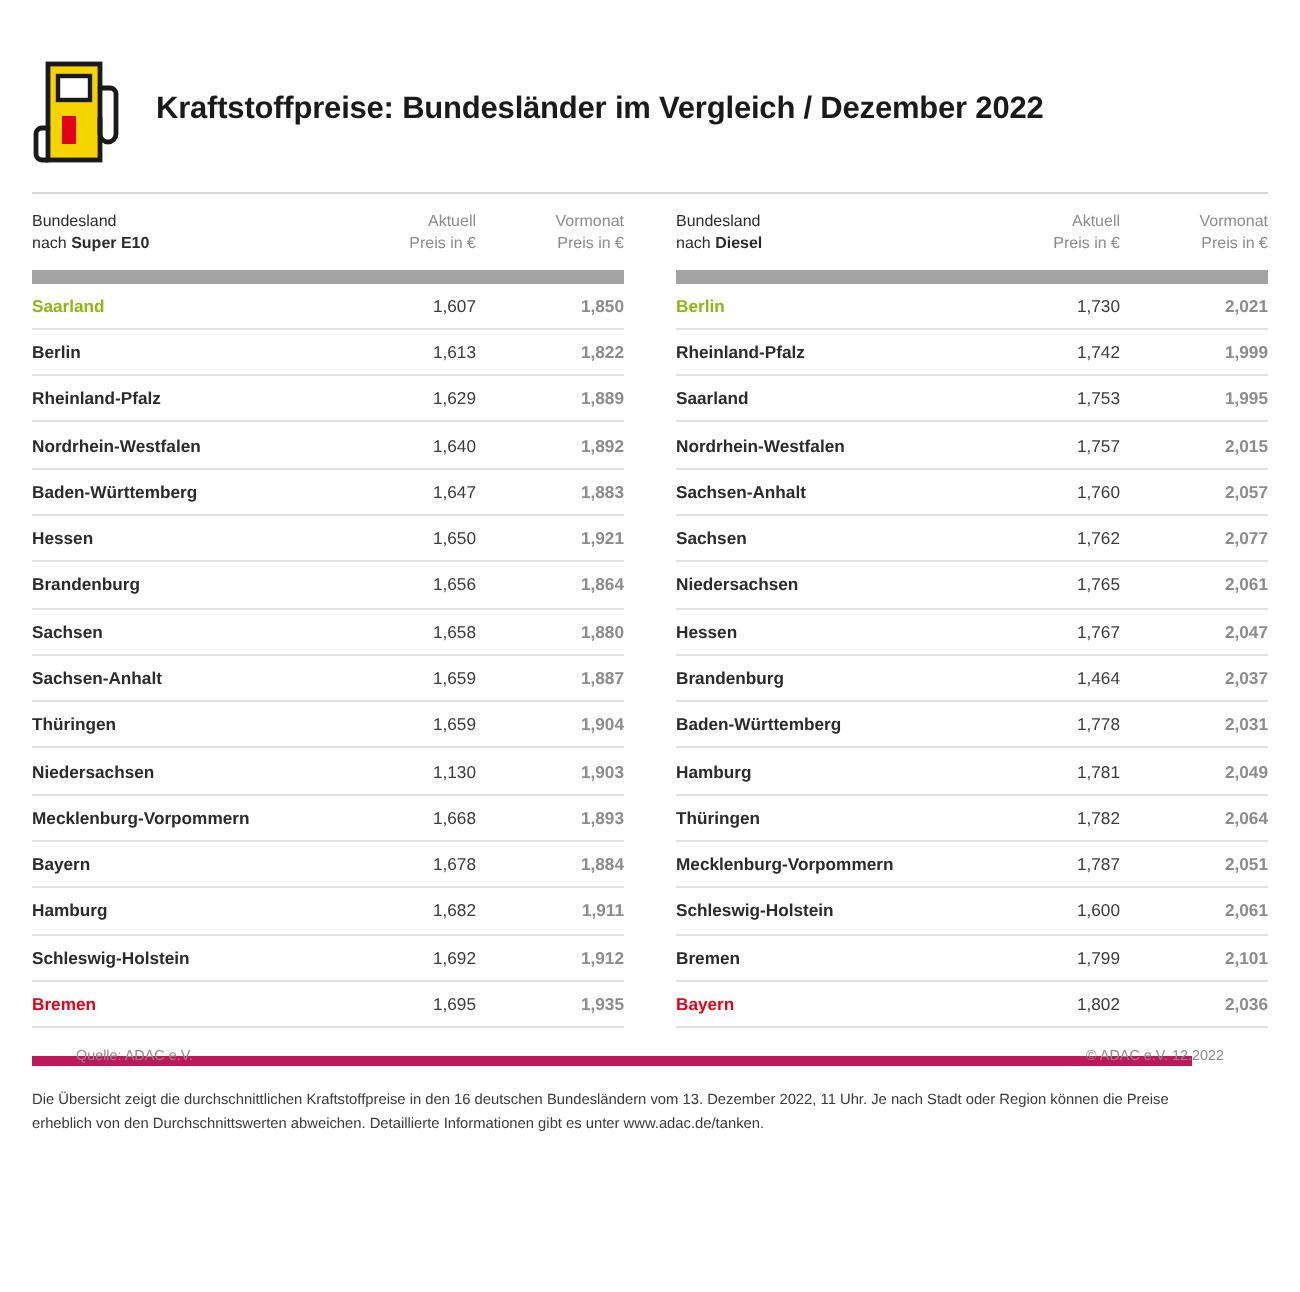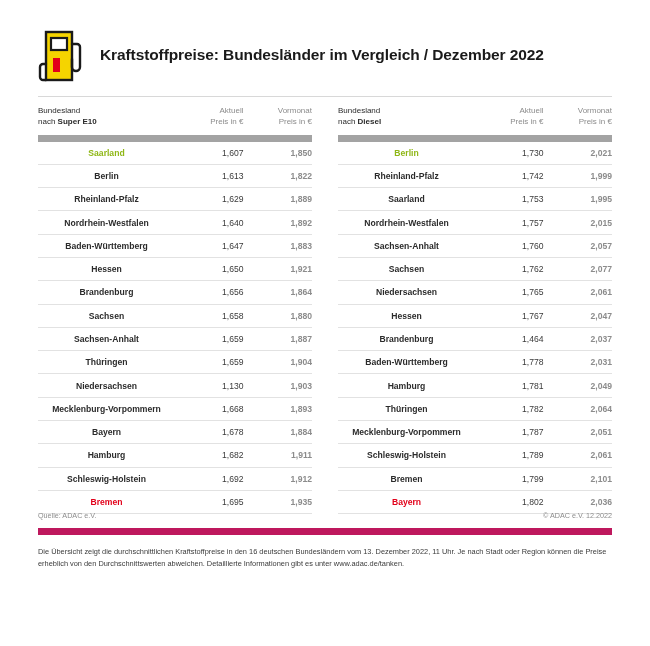--- a/index.html
+++ b/index.html
@@ -12,21 +12,21 @@
     background: #ffffff;
     font-family: "Liberation Sans", sans-serif;
     color: #2b2b2b;
     overflow: hidden;
   }
   .page {
     position: relative;
     width: 650px;
     height: 560px;
     box-sizing: border-box;
-    padding: 0 38px;
+    padding: 0 16px;
   }
 
   
   .header {
     display: flex;
     align-items: center;
     padding-top: 28px;
     padding-bottom: 14px;
     gap: 16px;
   }
@@ -87,51 +87,51 @@
     font-size: 8.6px;
     padding: 6.15px 0;
     border-bottom: 1px solid #e2e2e2;
     text-align: right;
     color: #3a3a3a;
     white-space: nowrap;
     overflow: hidden;
     text-overflow: ellipsis;
   }
   tbody td.name {
-    text-align: center;
+    text-align: left;
     font-weight: bold;
     color: #2b2b2b;
   }
   tbody td.prev {
     color: #8c8c8c;
     font-weight: bold;
   }
   tbody tr.min td.name { color: #8fb716; }
   tbody tr.max td.name { color: #e2001a; }
 
   col.c-name { width: 50%; }
   col.c-cur  { width: 25%; }
   col.c-prev { width: 25%; }
 
   
   .footnote {
     margin-top: 14px;
     padding-top: 11px;
-    border-top: 7px solid #be185d;
+    border-top: 5px solid #be185d;
     font-size: 7.4px;
     line-height: 1.65;
     color: #3a3a3a;
     max-width: 580px;
   }
 
   .footer {
     position: absolute;
     left: 38px;
     right: 38px;
-    bottom: 40px;
+    bottom: 28px;
     display: flex;
     justify-content: space-between;
     font-size: 7.2px;
     color: #8c8c8c;
   }
 </style>
 </head>
 <body>
 
 <div class="page">
@@ -346,21 +346,21 @@
             <td>1,782</td>
             <td class="prev">2,064</td>
           </tr>
           <tr>
             <td class="name">Mecklenburg-Vorpommern</td>
             <td>1,787</td>
             <td class="prev">2,051</td>
           </tr>
           <tr>
             <td class="name">Schleswig-Holstein</td>
-            <td>1,789</td>
+            <td>1,600</td>
             <td class="prev">2,061</td>
           </tr>
           <tr>
             <td class="name">Bremen</td>
             <td>1,799</td>
             <td class="prev">2,101</td>
           </tr>
           <tr class="max">
             <td class="name">Bayern</td>
             <td>1,802</td>

